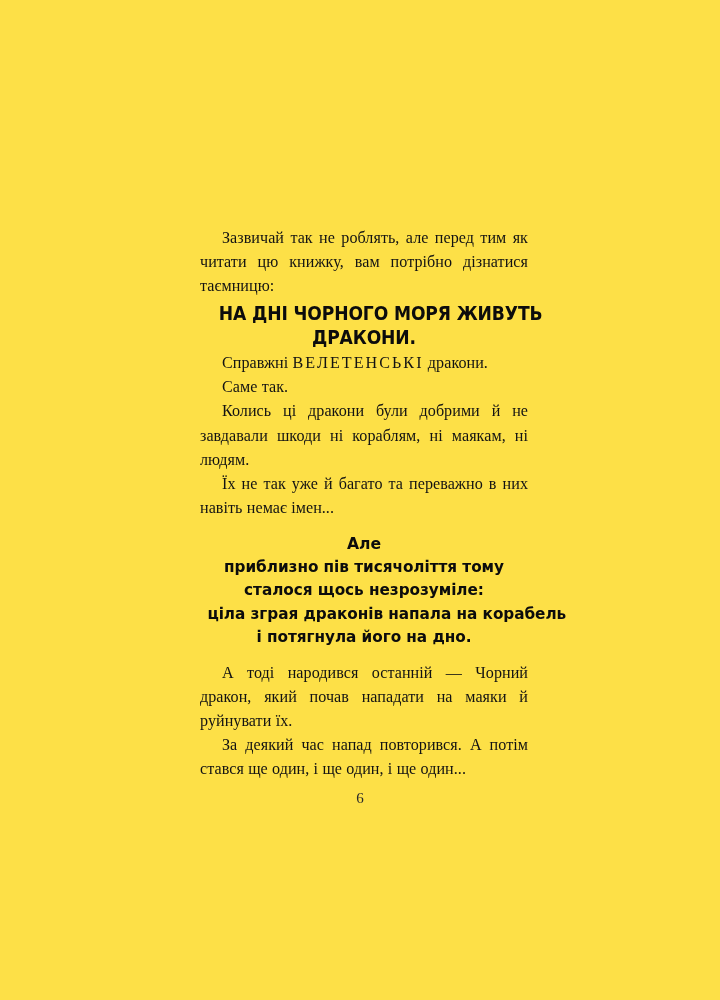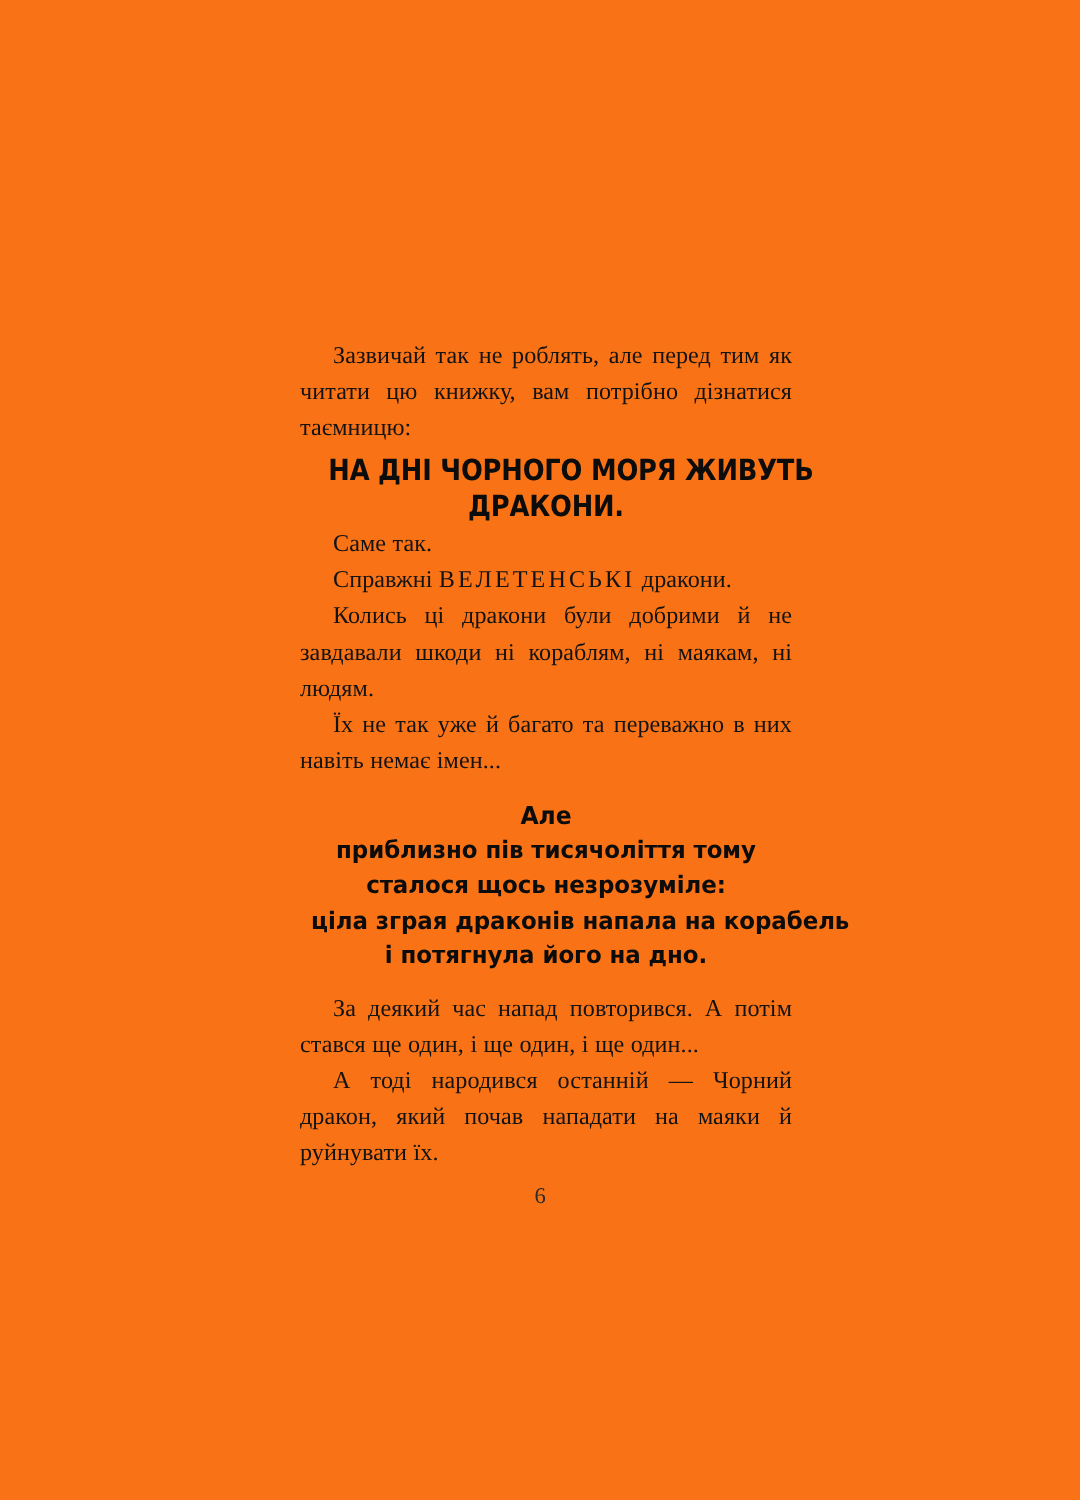--- a/index.html
+++ b/index.html
@@ -11,21 +11,21 @@
   body {
     font-family: "Liberation Serif", "DejaVu Serif", serif;
     color: #111111;
     -webkit-font-smoothing: antialiased;
   }
 
   .page {
     position: relative;
     width: 720px;
     height: 1000px;
-    background: #f97316;
+    background: #fde047;
     overflow: hidden;
     box-sizing: border-box;
   }
 
   
   .text-column {
     position: absolute;
     left: 200px;
     top: 226px;
     width: 328px;
@@ -121,39 +121,39 @@
 
   <div class="text-column">
 
     <p class="para indent">Зазвичай так не роблять, але перед тим як читати цю книжку, вам потрібно дізнатися таємницю:</p>
 
     <div class="display-heading">
       <span class="dh-line">НА ДНІ ЧОРНОГО МОРЯ ЖИВУТЬ</span>
       <span class="dh-line">ДРАКОНИ.</span>
     </div>
 
+    <p class="para indent last-line-left"><span>Справжні </span><span class="caps-spaced">ВЕЛЕТЕНСЬКІ</span><span> дракони.</span></p>
+
     <p class="para indent last-line-left">Саме так.</p>
-
-    <p class="para indent last-line-left"><span>Справжні </span><span class="caps-spaced">ВЕЛЕТЕНСЬКІ</span><span> дракони.</span></p>
 
     <p class="para indent last-line-left">Колись ці дракони були добрими й не завдавали шкоди ні кораблям, ні ма­якам, ні людям.</p>
 
     <p class="para indent last-line-left">Їх не так уже й багато та переважно в них навіть немає імен...</p>
 
     <div class="display-block">
       <span class="db-line lead">Але</span>
       <span class="db-line">приблизно пів тисячоліття тому</span>
       <span class="db-line">сталося щось незрозуміле:</span>
       <span class="db-line">ціла зграя драконів напала на корабель</span>
       <span class="db-line">і потягнула його на дно.</span>
     </div>
 
     <div class="gap-before-body"></div>
 
+    <p class="para indent last-line-left">А тоді народився останній — Чорний дракон, який почав нападати на маяки й руйнувати їх.</p>
+
     <p class="para indent last-line-left">За деякий час напад повторився. А по­тім стався ще один, і ще один, і ще один...</p>
-
-    <p class="para indent last-line-left">А тоді народився останній — Чорний дракон, який почав нападати на маяки й руйнувати їх.</p>
 
   </div>
 
   <div class="folio">6</div>
 
 </div>
 
 </body></html>

